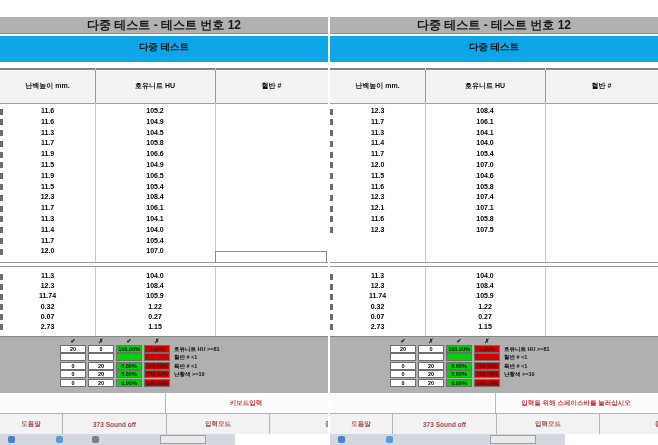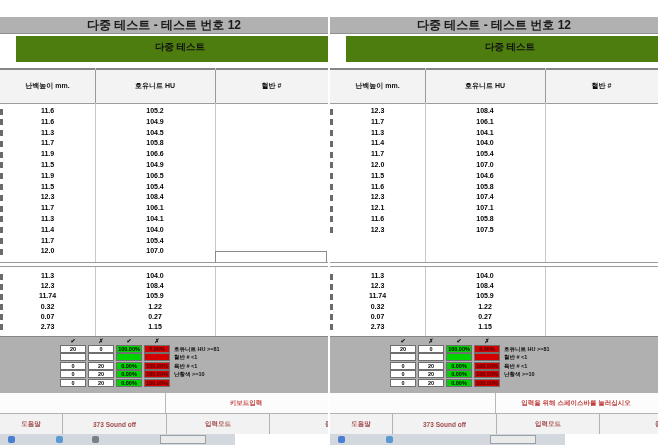--- a/index.html
+++ b/index.html
@@ -5,21 +5,21 @@
   html,body{margin:0;padding:0;}
   body{width:658px;height:445px;background:#ffffff;font-family:"Liberation Sans",sans-serif;}
   .canvas{position:relative;width:658px;height:445px;overflow:hidden;background:#ffffff;}
   .panel{position:absolute;top:0;width:328px;height:445px;background:#ffffff;overflow:hidden;}
   .p0{left:0;}
   .p1{left:330px;}
 
   .titlebar{position:absolute;left:0;top:17px;width:100%;height:17px;background:#b1b1b1;
     border-bottom:1px solid #8f8f8f;text-align:center;font-size:12px;font-weight:bold;
     line-height:16px;color:#1a1a1a;box-sizing:border-box;}
-  .headerbar{position:absolute;left:16px;top:36px;width:100%;height:26px;background:#4d7c0f;
+  .headerbar{position:absolute;left:0;top:36px;width:100%;height:26px;background:#0ea5e9;
     text-align:center;font-size:9.5px;font-weight:bold;color:#111;line-height:22px;}
 
   .colheader{position:absolute;left:0;top:68px;width:100%;height:36px;background:#f3f3f3;
     border-top:2px solid #858585;border-bottom:1px solid #9d9d9d;box-sizing:border-box;}
   .ch{position:absolute;top:11px;font-size:7px;font-weight:bold;text-align:center;color:#111;}
   .ch1{left:0;width:95px;}
   .ch2{left:95px;width:120px;}
   .ch3{left:215px;width:113px;}
   .vl{position:absolute;width:1px;background:#c9c9c9;top:68px;height:268px;}
   .vl1{left:95px;} .vl2{left:215px;}

